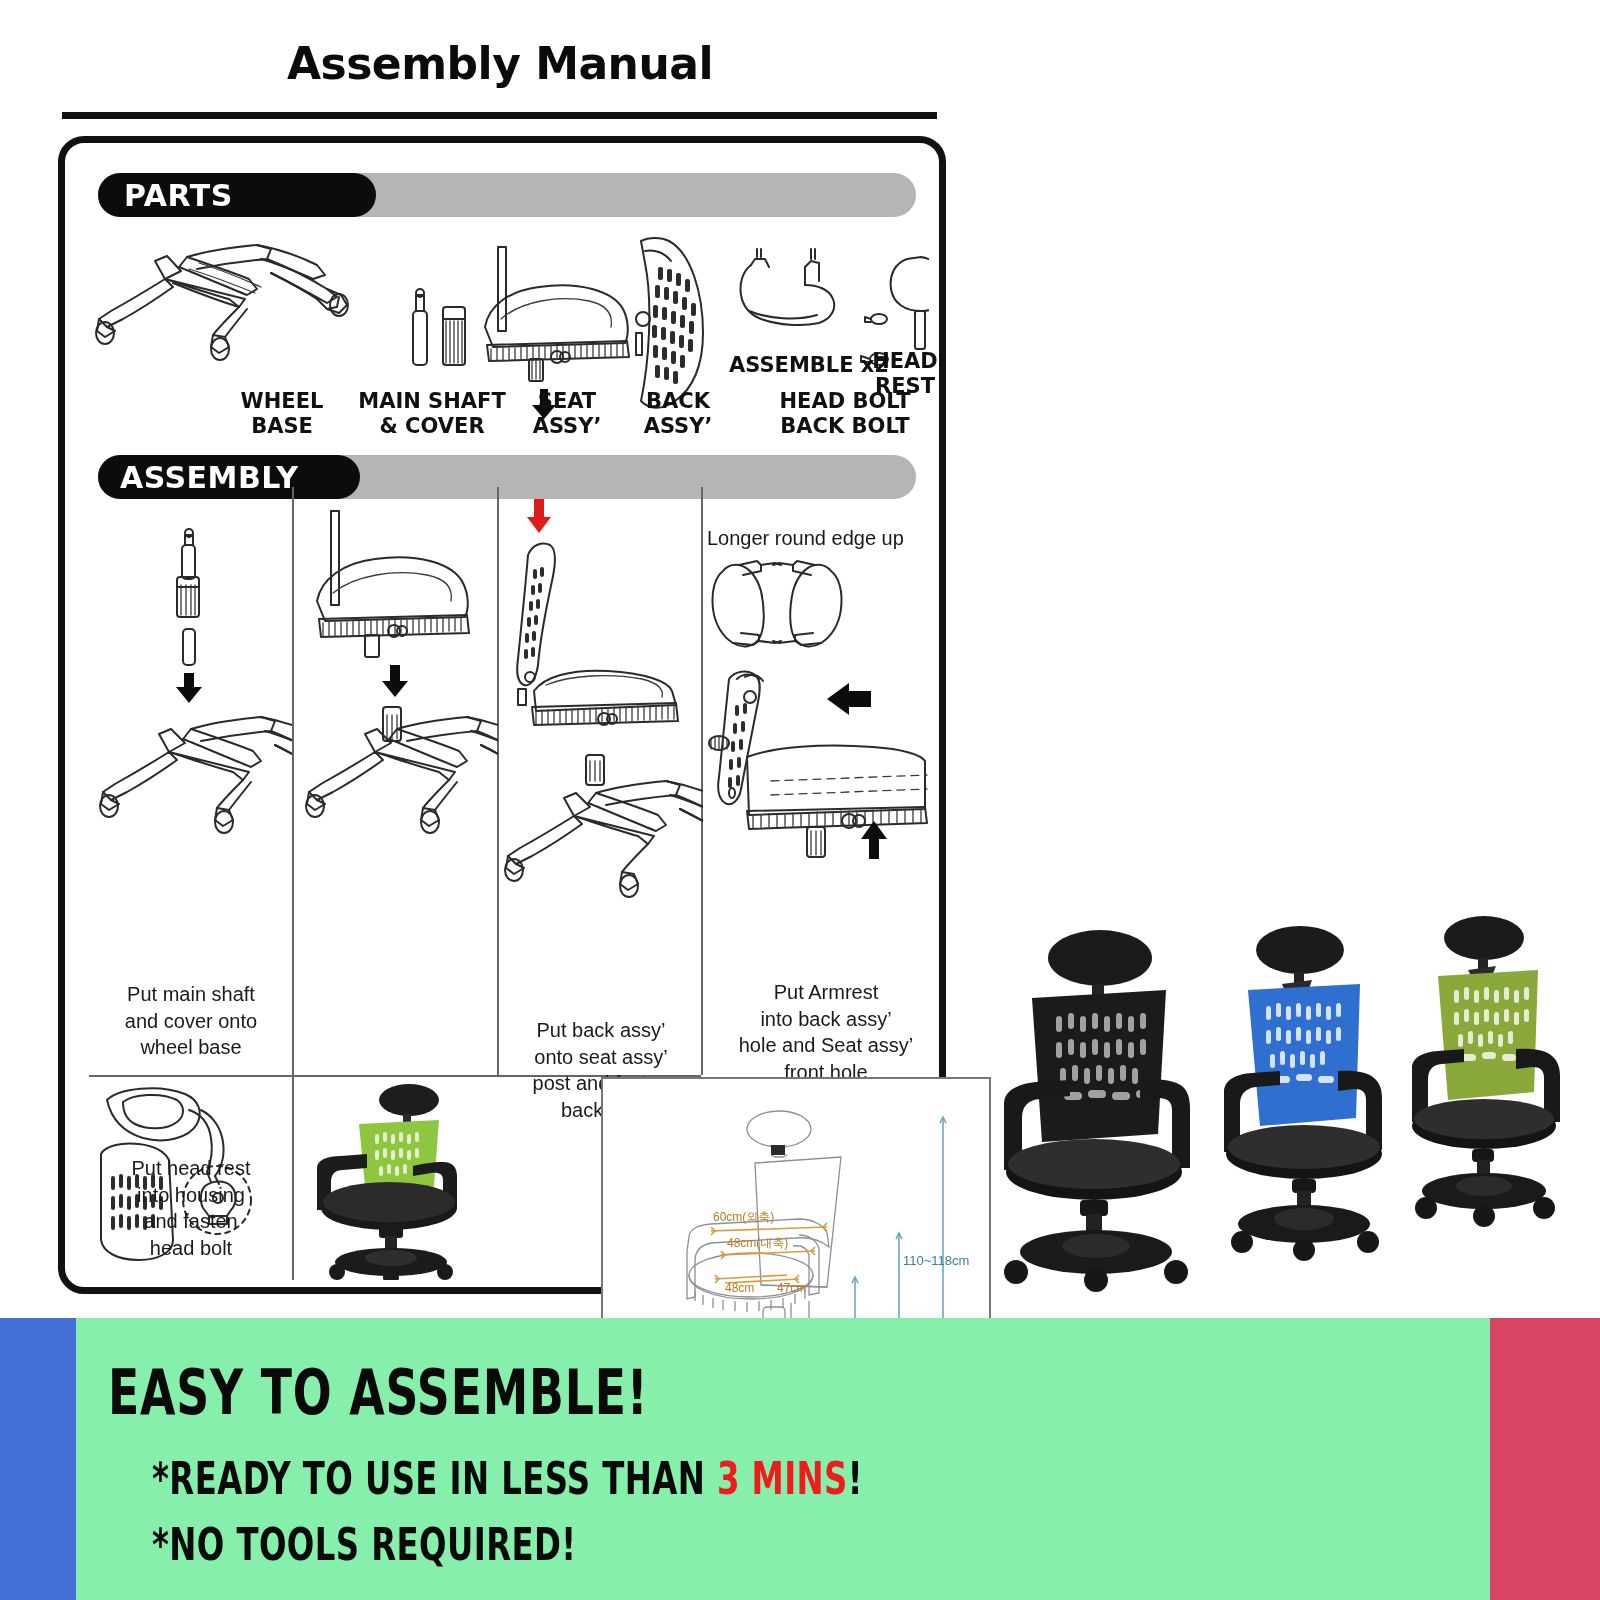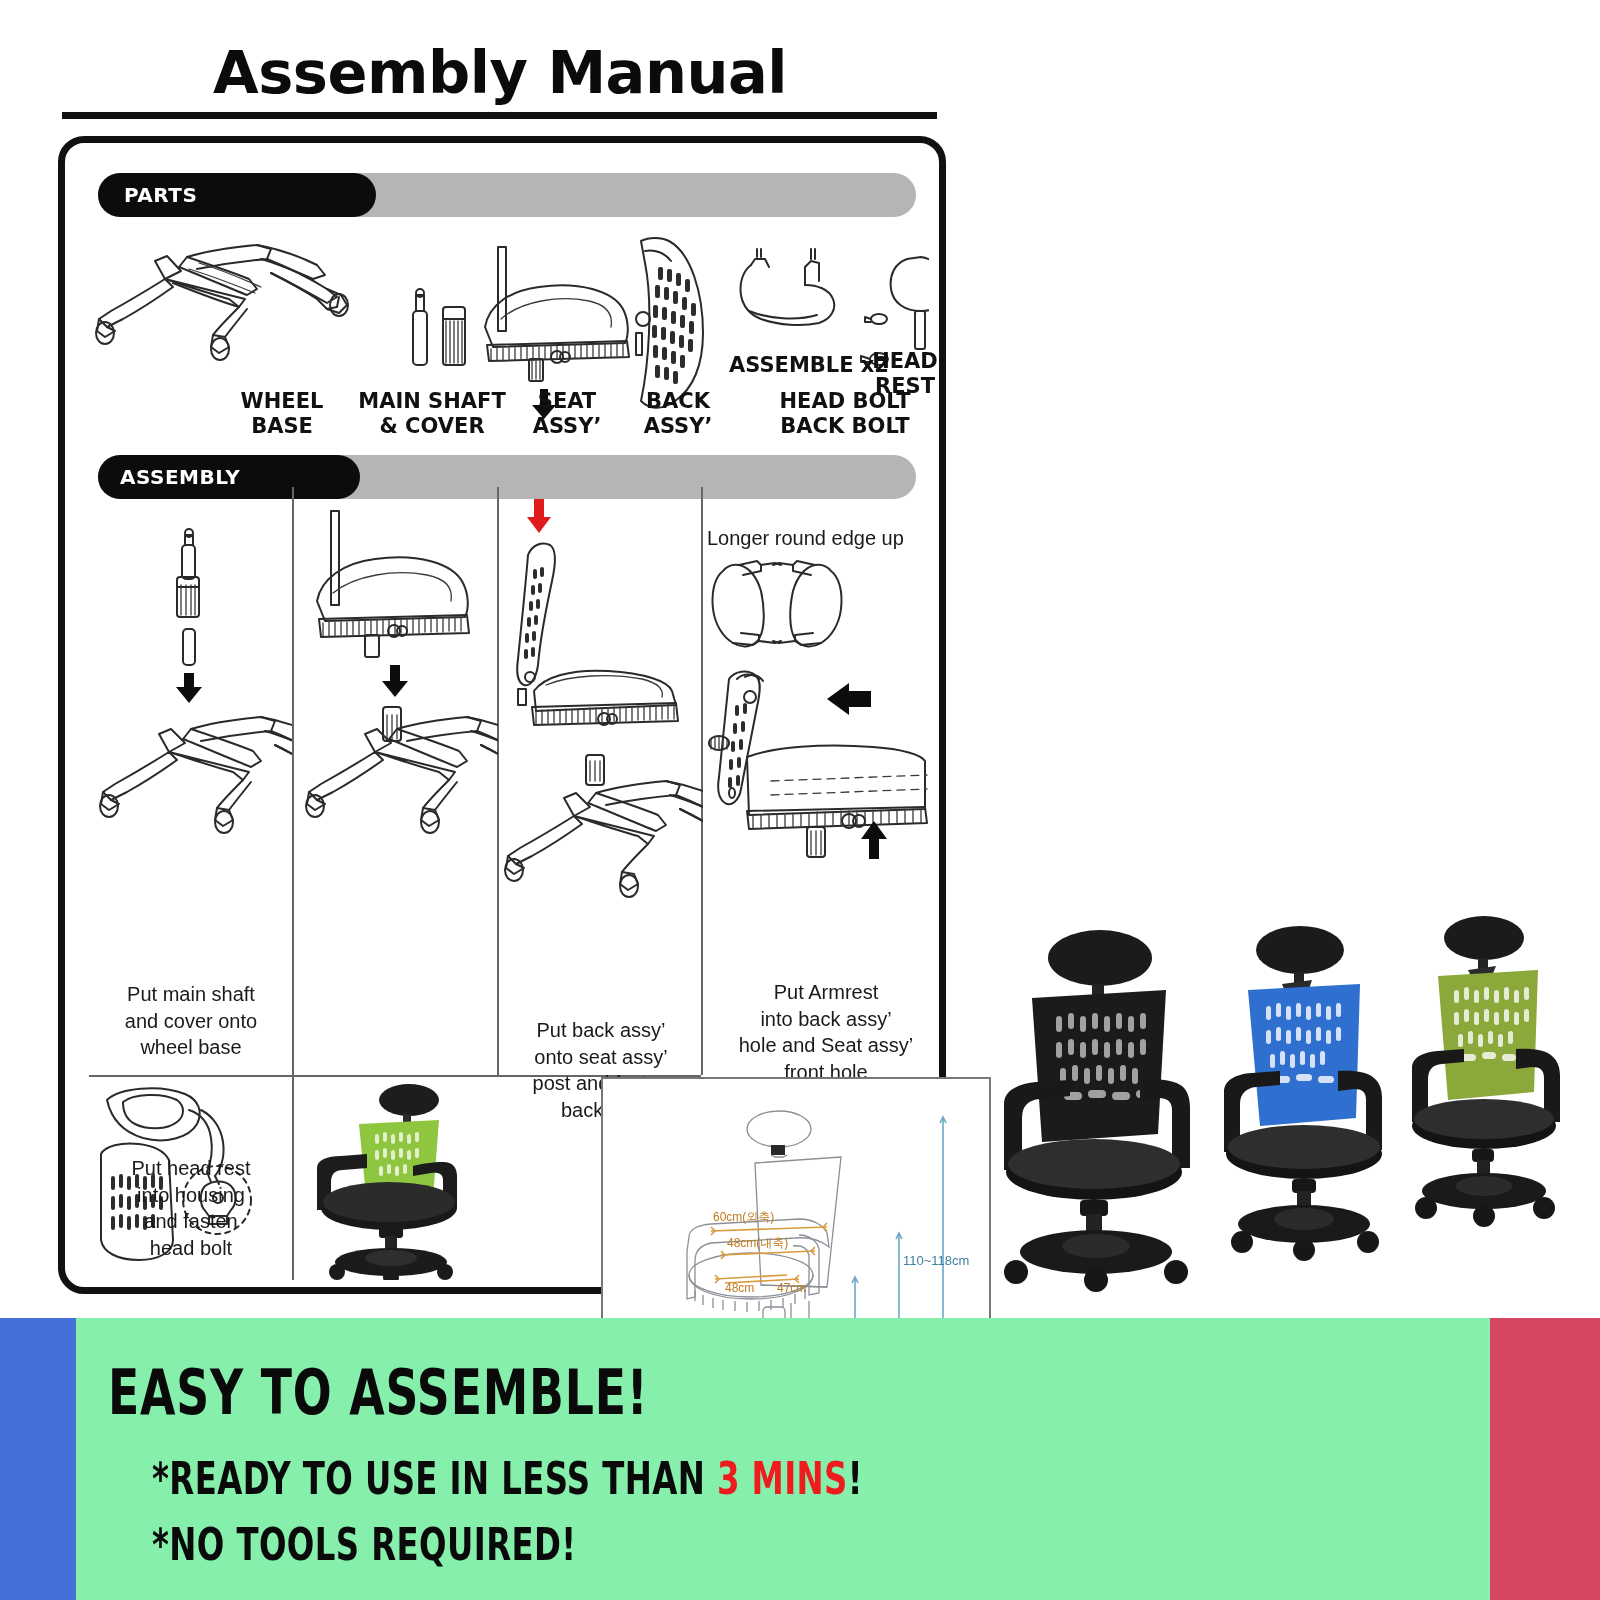--- a/index.html
+++ b/index.html
@@ -8,21 +8,21 @@
     background: #ffffff;
     font-family: "Liberation Sans", sans-serif;
     overflow: hidden;
   }
   #root { position: relative; width: 1600px; height: 1600px; }
 
   
   .title {
     position: absolute; left: 0; top: 38px; width: 1000px;
     text-align: center;
-    font-size: 59px; font-weight: bold; letter-spacing: -0.5px;
+    font-size: 44px; font-weight: bold; letter-spacing: -0.5px;
     color: #0b0b0b;
     font-family: "DejaVu Sans", sans-serif;
   }
   .title-rule {
     position: absolute; left: 62px; top: 112px; width: 875px; height: 7px;
     background: #111;
   }
 
   
   .manual-card {
@@ -37,21 +37,21 @@
   .pill-bar {
     position: absolute; height: 44px; width: 818px; left: 33px;
     background: #b5b5b5;
     border-radius: 22px;
   }
   .pill-label {
     position: absolute; left: 0; top: 0; height: 44px;
     background: #0c0c0c;
     border-radius: 22px;
     color: #fff;
-    font-size: 20px; font-weight: bold;
+    font-size: 30px; font-weight: bold;
     display: flex; align-items: center; justify-content: center;
     letter-spacing: 0.5px;
     font-family: "DejaVu Sans", sans-serif;
   }
   #pill-parts { top: 30px; }
   #pill-parts .pill-label { width: 278px; padding-left: 26px; justify-content: flex-start;}
   #pill-assembly { top: 312px; }
   #pill-assembly .pill-label { width: 262px; padding-left: 22px; justify-content: flex-start;}
 
   

